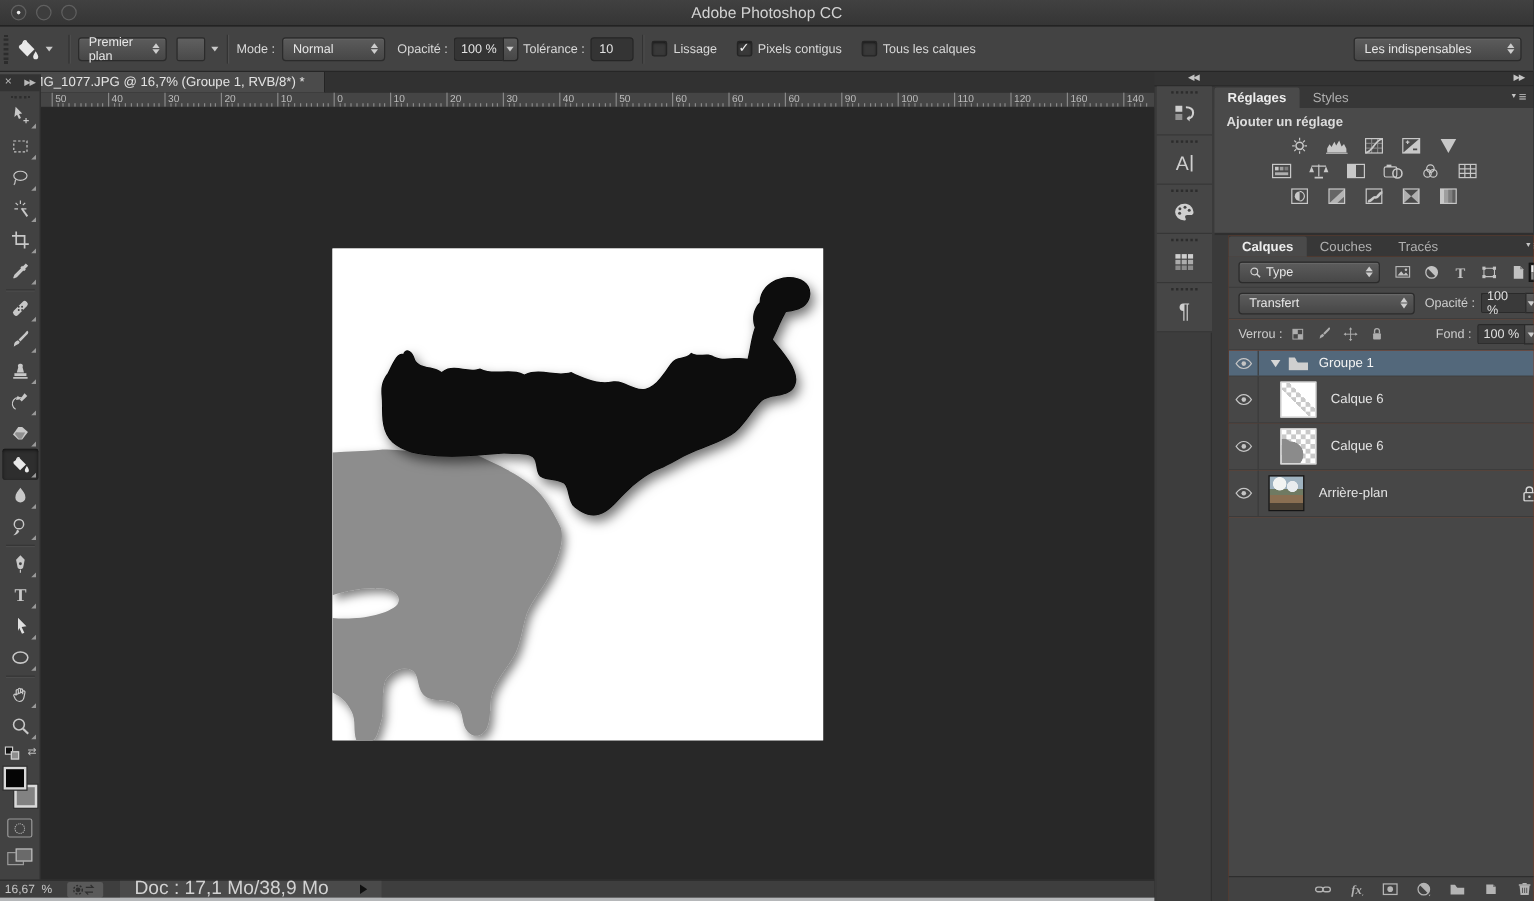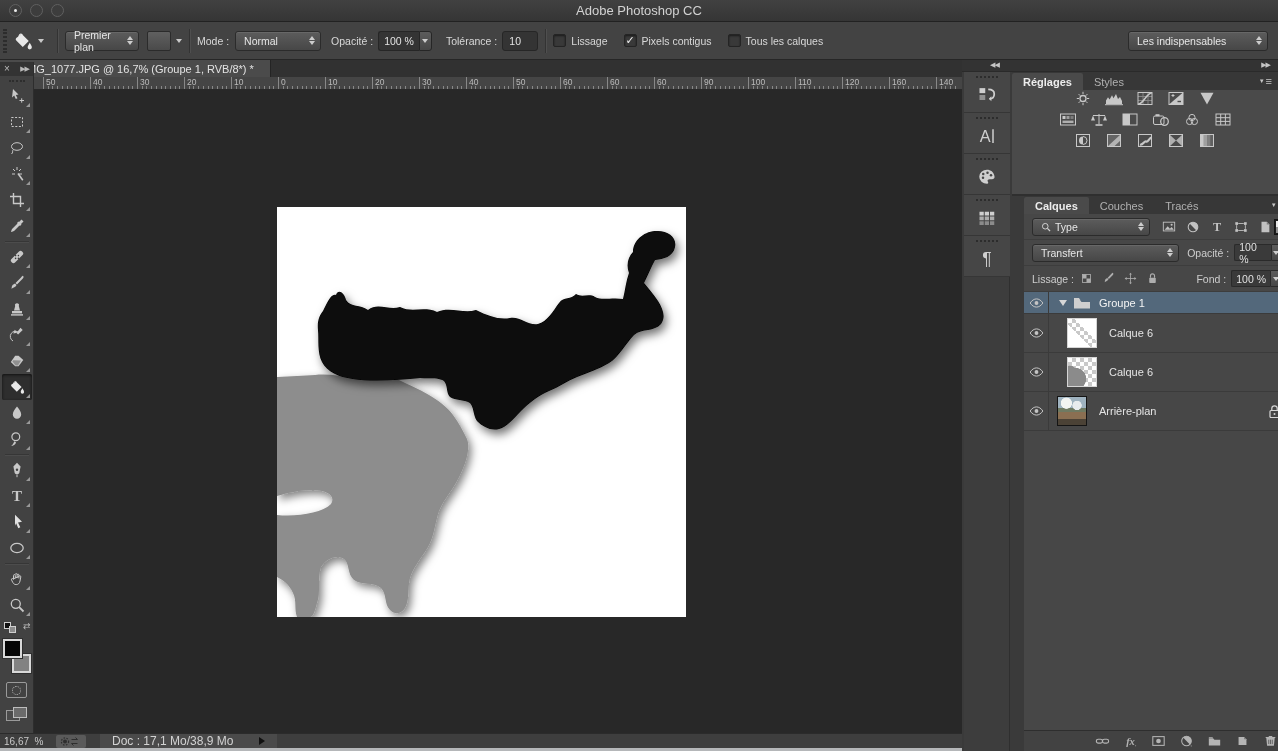--- a/index.html
+++ b/index.html
@@ -61,21 +61,21 @@
 .qmask{width:21px;height:16px;border:1px solid #9a9a9a;border-radius:2px;margin-top:8px;display:flex;align-items:center;justify-content:center}
 .qmask .qc{width:9px;height:9px;border:1px dotted #b5b5b5;border-radius:50%}
 .smode{width:21px;height:16px;position:relative;margin-top:9px}
 .smode .r1{position:absolute;left:0;top:3px;width:14px;height:11px;border:1px solid #9a9a9a;background:#4a4a4a}
 .smode .r2{position:absolute;right:0;top:0;width:14px;height:11px;border:1px solid #bdbdbd;background:#6a6a6a}
 
 .statusbar{position:absolute;left:0;top:733px;width:962px;height:15px;background:#3e3e3e;border-top:1px solid #2b2b2b;display:flex;align-items:center;z-index:12;font-size:10px;color:#c8c8c8}
 .zoomfield{margin-left:4px;width:40px;font-size:10px}
 .syncbox{width:30px;height:13px;background:#5a5a5a;border-radius:2px;margin-left:12px;display:flex;align-items:center;justify-content:center}
 .docseg{margin-left:14px;height:15px;background:#4a4a4a;display:flex;align-items:center;padding:0 12px}
-.docseg .txt{font-size:12px;color:#d2d2d2}
+.docseg .txt{font-size:16px;color:#d2d2d2}
 .docseg .arr{width:0;height:0;border-top:4.5px solid transparent;border-bottom:4.5px solid transparent;border-left:6px solid #101010;margin-left:26px}
 .bottomedge{position:absolute;left:0;top:748px;width:962px;height:3px;background:#b5b7b9;z-index:12}
 
 .right{position:absolute;left:962px;top:58px;width:316px;height:693px;background:#3a3a3a;z-index:8}
 .collapsebar{position:absolute;left:0;top:0;width:316px;height:14px;background:#333;border-bottom:1px solid #2a2a2a;display:flex;align-items:center;justify-content:space-between;padding:0 8px 0 28px;font-size:7px;color:#c5c5c5;letter-spacing:-1px}
 .dock{position:absolute;left:2px;top:14px;width:46px;height:679px;background:#3d3d3d;border-right:1px solid #2f2f2f}
 .dock-item{width:46px;height:41px;background:#464646;border-bottom:1px solid #363636;display:flex;flex-direction:column;align-items:center}
 .dock-grip{width:22px;border-top:2px dotted #2c2c2c;margin-top:4px}
 .dock-ic{flex:1;display:flex;align-items:center;justify-content:center}
 .dock-ic svg{width:22px;height:20px}
@@ -173,21 +173,21 @@
   </div>
   <span class="lbl" style="margin-left:10px">Opacité :</span>
   <div style="display:flex;margin-left:5px">
     <div class="valbox">
         <span>100 %</span>
       </div>
     <div class="valbtn">
         <span class="t-d"></span>
       </div>
   </div>
-  <span class="lbl" style="margin-left:14px">Tolérance :</span>
+  <span class="lbl" style="margin-left:4px">Tolérance :</span>
   <div class="inputbox" style="margin-left:5px">
       <span>10</span>
     </div>
   <div class="vsep"></div>
   <div id="opt-checks" style="display:flex;align-items:center">
       <label class="cb">
         <span class="box"></span>
         <span class="cbl">Lissage</span>
       </label>
       <label class="cb">
@@ -708,20 +708,21 @@
     <div class="adj-panel">
       <div class="tabs">
         <div class="ptab active">Réglages</div>
         <div class="ptab">Styles</div>
         <div class="pmenu">
             <span class="pm-t">▼</span>
             <span>≡</span>
           </div>
       </div>
       <div class="adj-body">
+        <div class="adj-title">Ajouter un réglage</div>
         <div id="adj-rows">
             <div class="adj-row">
               <span class="adj-ic">
                 <svg viewBox="0 0 20 15">
                   <circle cx="10" cy="7.5" r="3" fill="none" stroke="#c8c8c8" stroke-width="1.3"></circle>
                   <path d="M10 .8v2.2M10 12v2.2M3.8 7.5H6M14 7.5h2.2M5.6 3.1l1.6 1.6M14.4 3.1l-1.6 1.6M5.6 11.9l1.6-1.6M14.4 11.9l-1.6-1.6" stroke="#c8c8c8"></path>
                 </svg>
               </span>
               <span class="adj-ic">
                 <svg viewBox="0 0 20 15">
@@ -914,21 +915,21 @@
         </div>
         <span class="sm-lbl">Opacité :</span>
         <div class="sm-valbox">
             <span>100 %</span>
           </div>
         <div class="sm-valbtn">
             <span class="t-d"></span>
           </div>
       </div>
       <div class="lp-row">
-        <span class="sm-lbl" style="margin-left:0">Lissage :</span>
+        <span class="sm-lbl" style="margin-left:0">Verrou :</span>
         <div class="lock-icons" id="lock-icons">
             <span>
               <svg viewBox="0 0 16 16" width="13" height="13">
                 <g fill="#aeaeae">
                   <rect x="3" y="3" width="5" height="5"></rect>
                   <rect x="8" y="8" width="5" height="5"></rect>
                 </g>
                 <rect x="3" y="3" width="10" height="10" fill="none" stroke="#aeaeae"></rect>
               </svg>
             </span>

